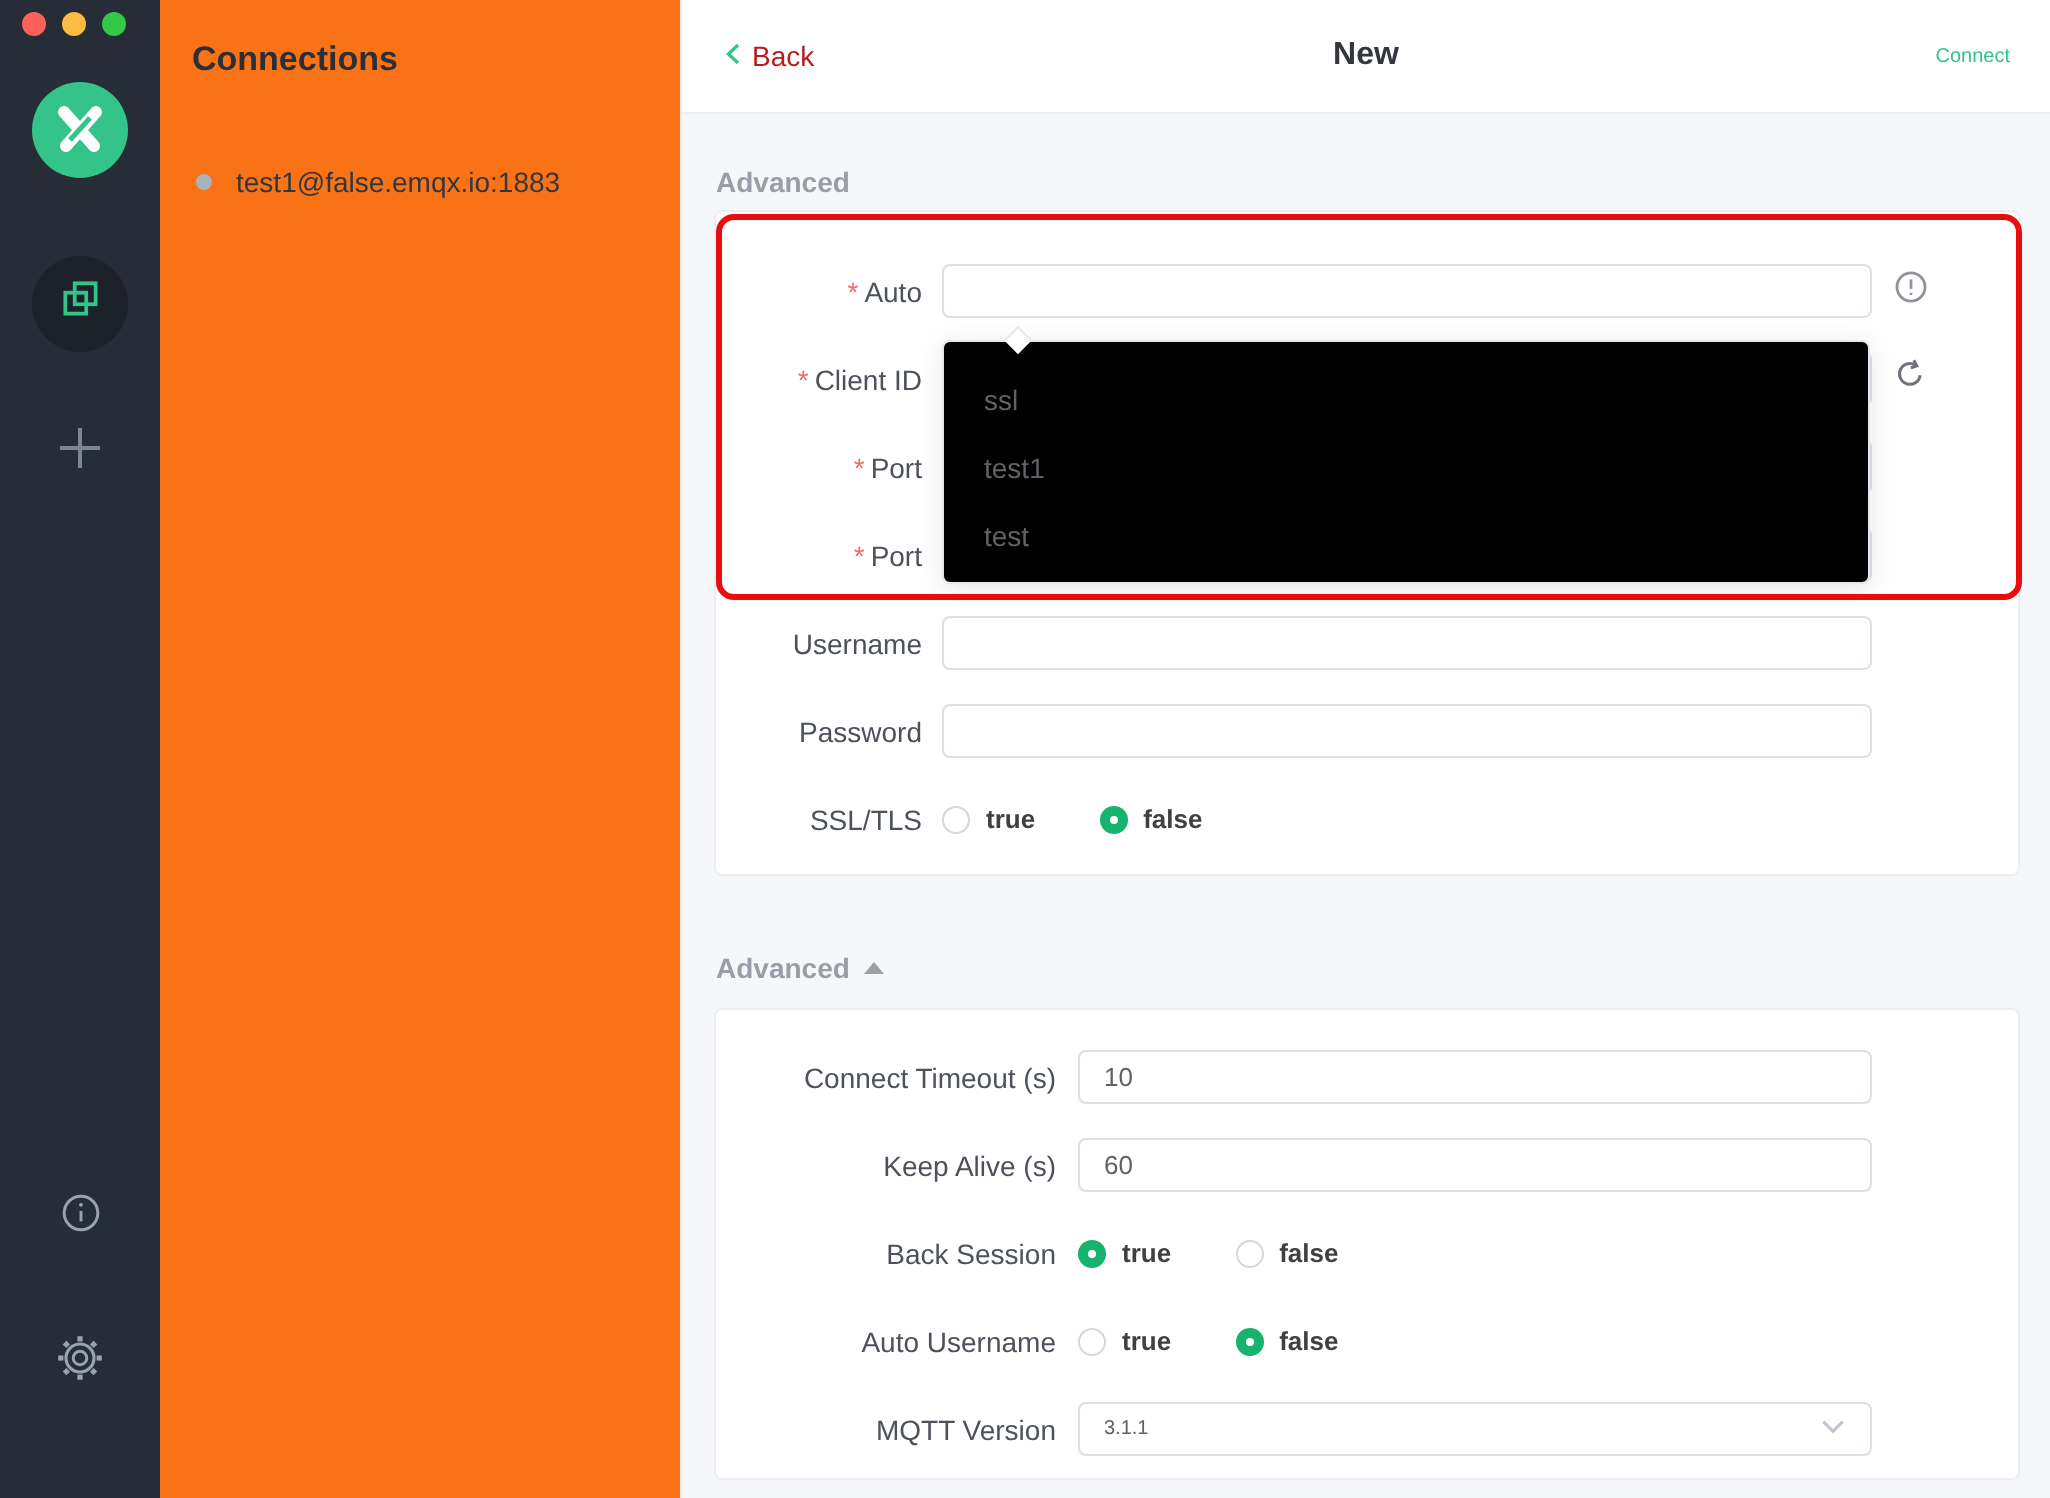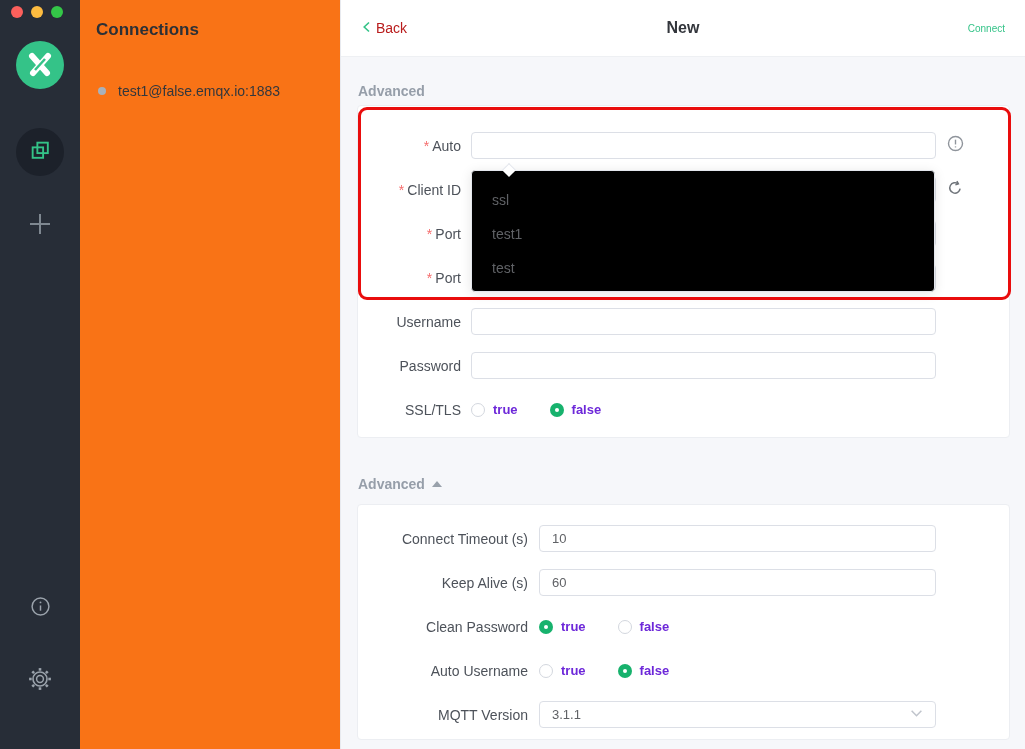--- a/index.html
+++ b/index.html
@@ -46,31 +46,31 @@
   .row { display:flex; align-items:center; height:27px; margin-bottom:17px; }
   .lbl { width:103px; text-align:right; font-size:14px; color:#4d525a; flex-shrink:0; white-space:nowrap; }
   .lbl-a { width:170px; text-align:right; font-size:14px; color:#4d525a; flex-shrink:0; white-space:nowrap; }
   .req { color:#f56c6c; margin-right:3px; }
   .inp { margin-left:10px; width:465px; height:27px; border:1px solid #dcdfe6; border-radius:4px;
          background:#fff; font-size:13px; color:#606266; padding:0 12px; outline:none;
          font-family:"Liberation Sans", sans-serif; }
   .inp-a { margin-left:11px; width:397px; }
   .suffix { margin-left:10px; width:18px; display:flex; justify-content:center; align-items:center; }
   .select { margin-left:11px; width:397px; height:27px; border:1px solid #dcdfe6; border-radius:4px; background:#fff;
-            display:flex; align-items:center; justify-content:space-between; padding:0 12px; font-size:13px; color:#606266; cursor:pointer; }
+            display:flex; align-items:center; justify-content:space-between; padding:0 12px; font-size:10px; color:#606266; cursor:pointer; }
 
   .radios { margin-left:10px; display:flex; align-items:center; }
   .radios.adv { margin-left:11px; }
   .radio-opt { display:flex; align-items:center; cursor:pointer; }
   .radio-opt + .radio-opt { margin-left:32px; }
   .radio { width:14px; height:14px; border-radius:50%; flex-shrink:0; }
   .radio.off { background:#fff; border:1px solid #d3d7de; }
   .radio.on { background:#17b26d; position:relative; }
   .radio.on::after { content:""; position:absolute; left:5px; top:5px; width:4px; height:4px; border-radius:50%; background:#fff; }
-  .radio-txt { margin-left:8px; font-size:13px; font-weight:600; color:#6d28d9; }
+  .radio-txt { margin-left:8px; font-size:13px; font-weight:600; color:#404040; }
 
   
   .dropdown { position:absolute; left:130px; top:170px; width:464px; height:122px; background:#000000;
               border:1px solid #e4e7ed; border-radius:4px; box-shadow:0 2px 12px rgba(0,0,0,.1);
               z-index:15; padding-top:12px; }
   .dropdown .arrow { position:absolute; top:-6px; left:32px; width:10px; height:10px; background:#fff;
                      border-left:1px solid #e4e7ed; border-top:1px solid #e4e7ed; transform:rotate(45deg); }
   .dd-item { height:34px; line-height:34px; padding-left:20px; font-size:14px; color:#606266; cursor:pointer; }
 
   
@@ -244,21 +244,21 @@
     <div class="card advanced">
       <div class="row">
         <div class="lbl-a">Connect Timeout (s)</div>
         <input class="inp inp-a" value="10" style="">
       </div>
       <div class="row">
         <div class="lbl-a">Keep Alive (s)</div>
         <input class="inp inp-a" value="60" style="">
       </div>
       <div class="row">
-        <div class="lbl-a">Clean Password</div>
+        <div class="lbl-a">Back Session</div>
         <div class="radios adv">
           <div class="radio-opt">
             <span class="radio on"></span>
             <span class="radio-txt">true</span>
           </div>
           <div class="radio-opt">
             <span class="radio off"></span>
             <span class="radio-txt">false</span>
           </div>
         </div>

